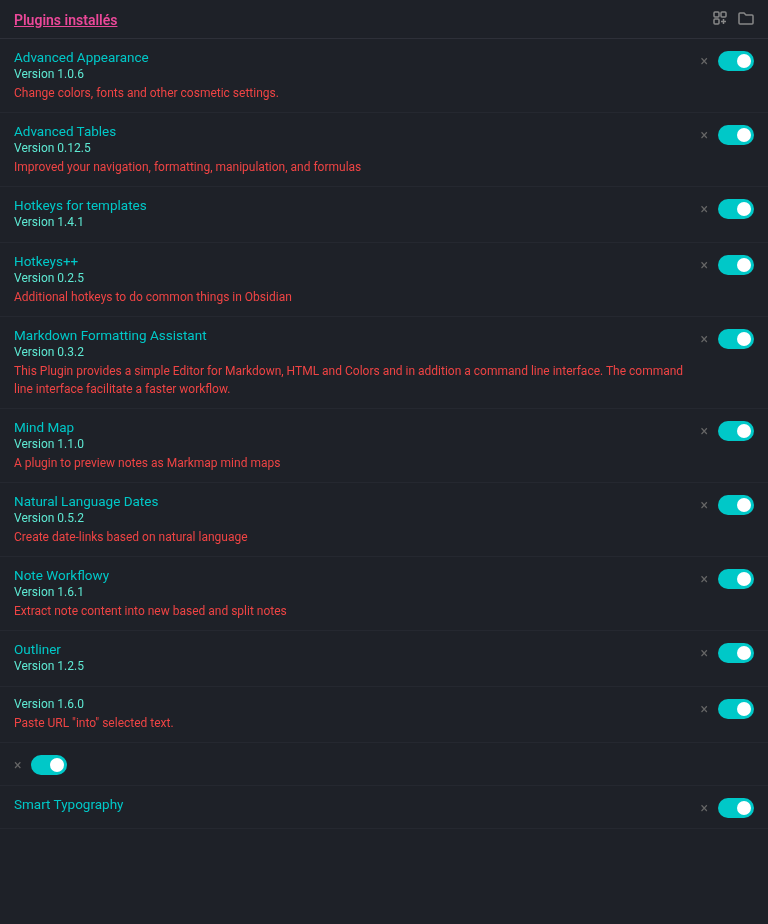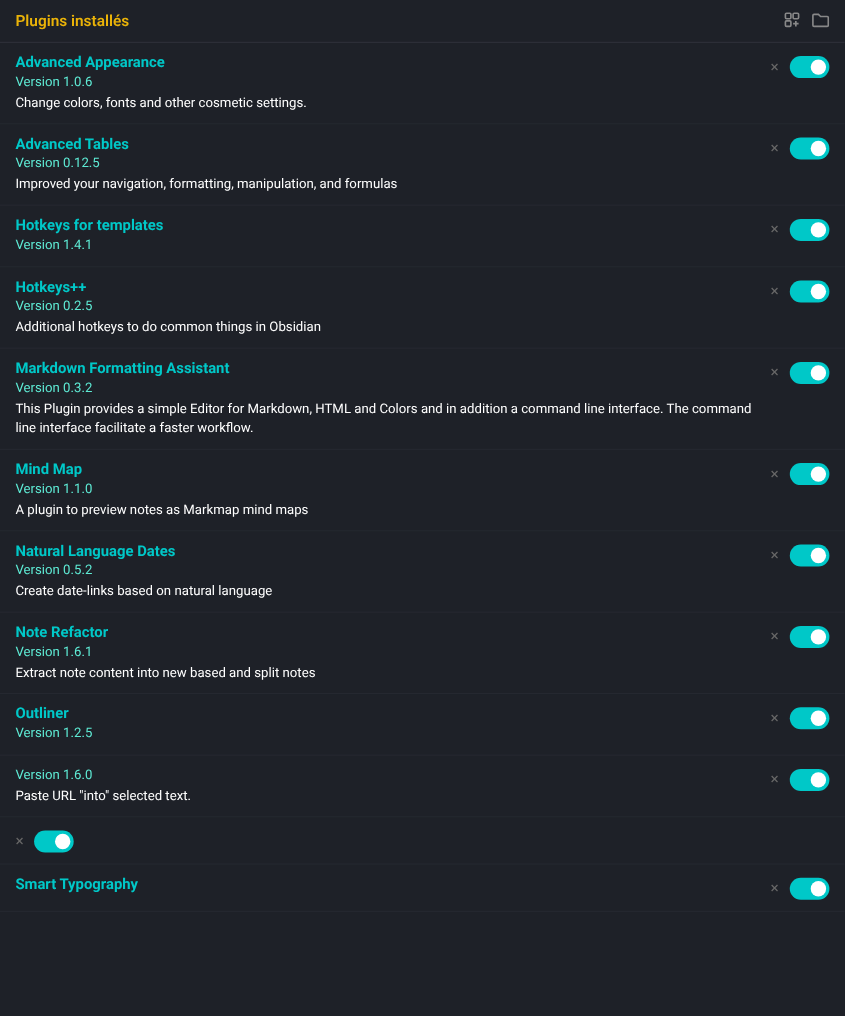--- a/index.html
+++ b/index.html
@@ -15,23 +15,24 @@
 
     .header {
       display: flex;
       align-items: center;
       justify-content: space-between;
       padding: 10px 14px 8px 14px;
       border-bottom: 1px solid #2e3039;
     }
 
     .header-title {
-      color: #eab308;
+      color: #ec4899;
       font-weight: 600;
       font-size: 14px;
+      text-decoration: underline;
     }
 
     .header-icons {
       display: flex;
       gap: 10px;
     }
 
     .header-icon {
       color: #888;
       font-size: 15px;
@@ -51,32 +52,32 @@
     }
 
     .plugin-info {
       flex: 1;
       padding-right: 12px;
     }
 
     .plugin-name {
       color: #00c8c8;
       font-size: 13.5px;
-      font-weight: 700;
+      font-weight: 400;
       margin-bottom: 2px;
     }
 
     .plugin-version {
       color: #5eead4;
       font-size: 12px;
       margin-bottom: 3px;
     }
 
     .plugin-desc {
-      color: #ffffff;
+      color: #ef4444;
       font-size: 12px;
       line-height: 1.5;
     }
 
     .plugin-controls {
       display: flex;
       align-items: center;
       gap: 10px;
       flex-shrink: 0;
       padding-top: 2px;
@@ -230,21 +231,21 @@
     <div class="plugin-controls">
       <span class="close-btn">×</span>
       <div class="toggle">
         <div class="toggle-track"></div>
         <div class="toggle-thumb"></div>
       </div>
     </div>
   </div>
     <div class="plugin-item">
     <div class="plugin-info">
-      <div class="plugin-name">Note Refactor</div>
+      <div class="plugin-name">Note Workflowy</div>
       <div class="plugin-version">Version 1.6.1</div>
       <div class="plugin-desc">Extract note content into new based and split notes</div>
     </div>
     <div class="plugin-controls">
       <span class="close-btn">×</span>
       <div class="toggle">
         <div class="toggle-track"></div>
         <div class="toggle-thumb"></div>
       </div>
     </div>

